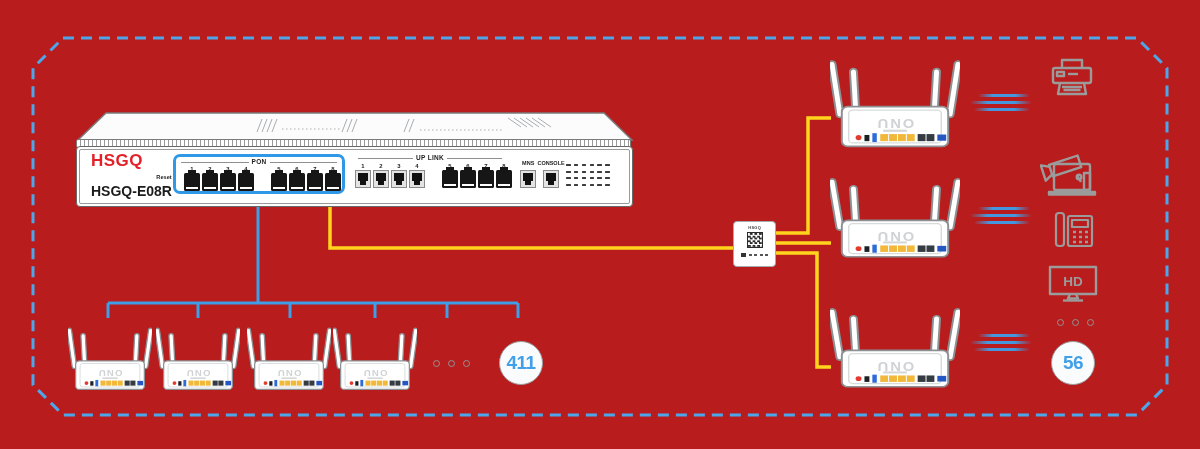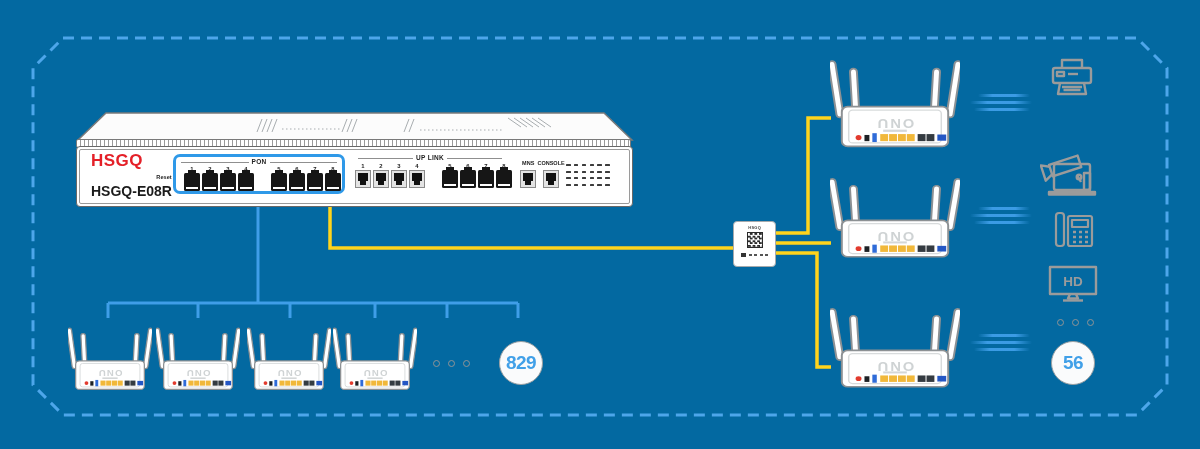--- a/index.html
+++ b/index.html
@@ -1,16 +1,16 @@
 <!DOCTYPE html>
 <html><head>
 <meta charset="utf-8">
 <style>
   html,body{margin:0;padding:0;background:#eef0f2;}
-  .canvas{position:relative;width:1200px;height:449px;background:#0369a1;overflow:hidden;
+  .canvas{position:relative;width:1200px;height:449px;background:#b91c1c;overflow:hidden;
           font-family:"Liberation Sans",sans-serif;}
   svg{display:block;}
   .abs{position:absolute;}
 
   
   .olt-top{left:76px;top:112px;}
   .olt-lip{left:76px;top:139px;width:555px;height:9px;border:1.5px solid #7a7a7a;border-radius:2px;
            background:repeating-linear-gradient(90deg,#fff 0 3px,#9a9a9a 3px 4px);box-sizing:border-box;}
   .olt-panel{left:76px;top:146px;width:557px;height:61px;background:#fff;border:1.5px solid #686868;
              border-radius:4px;box-sizing:border-box;}
@@ -326,21 +326,21 @@
   <svg class="abs" style="left:333px;top:326px;z-index:2" width="84" height="66" viewBox="0 0 132 104" preserveAspectRatio="none">
       <use href="#sym-router"></use>
     </svg>
 
   <div class="abs dots" style="left:433px;top:360px">
       <i></i>
       <i></i>
       <i></i>
     </div>
   <div class="abs count-circle" style="left:499px;top:341px">
-    <span>829</span>
+    <span>411</span>
   </div>
 
   <div class="abs splitter">
     <span class="sp-brand">HSGQ</span>
     <div class="qr"></div>
     <div class="sp-ports">
         <i></i>
         <i></i>
         <i></i>
         <i></i>

